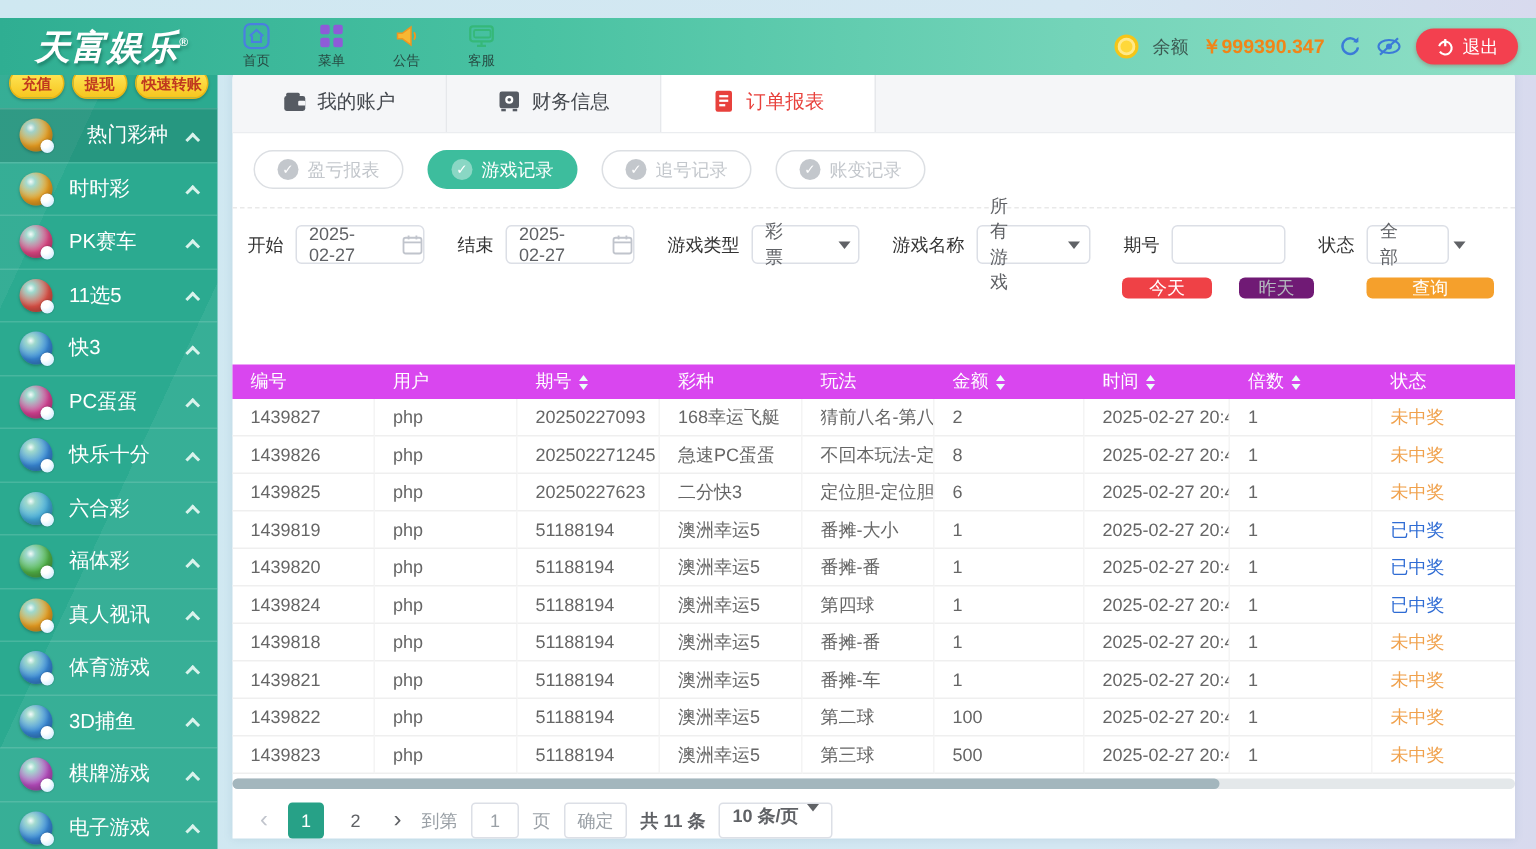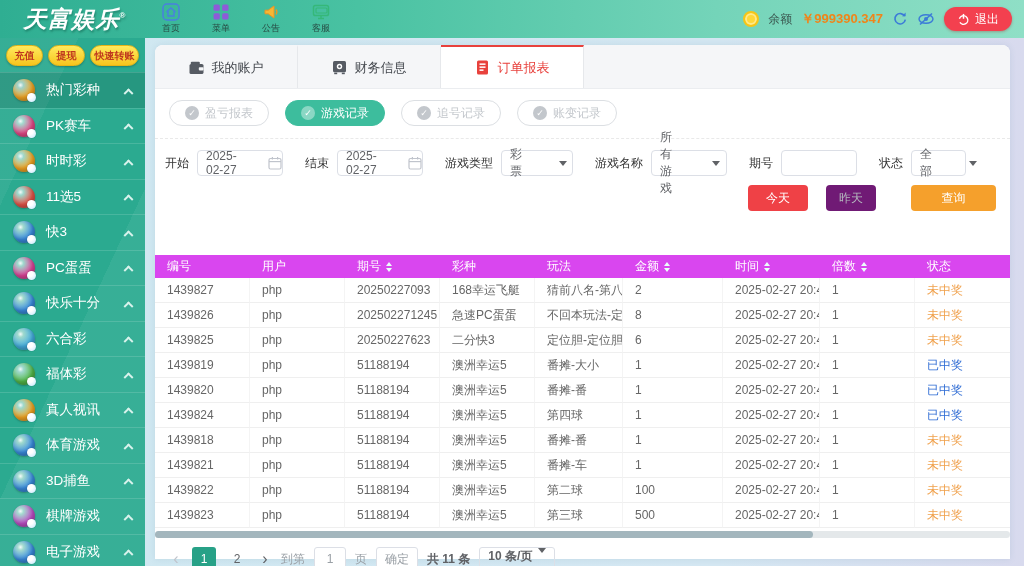--- a/index.html
+++ b/index.html
@@ -3,21 +3,21 @@
 <meta charset="utf-8">
 <style>
   * { margin:0; padding:0; box-sizing:border-box; }
   html,body { width:1024px; height:566px; overflow:hidden; }
   body {
     font-family:"Liberation Sans","DejaVu Sans",sans-serif;
     background:linear-gradient(90deg,#cfe8f1 0%,#d4e7f2 70%,#d8daee 100%);
     position:relative; font-size:12px; color:#333;
   }
   
-  .header { position:absolute; top:0; left:0; width:1024px; height:38px;
+  .header { position:absolute; top:12px; left:0; width:1024px; height:38px;
     background:linear-gradient(90deg,#2fae92 0%,#49c2a2 35%,#74d4b9 70%,#8fdfc6 100%);
     display:flex; align-items:center; z-index:5; }
   .logo { width:150px; text-align:center; color:#fff; font-size:23px; font-weight:bold;
     font-style:italic; letter-spacing:1px; text-shadow:1px 2px 2px rgba(0,60,45,.35); white-space:nowrap; }
   .logo sup { font-size:8px; font-style:normal; }
   .hnav { display:flex; gap:16px; margin-left:4px; }
   .hnav-item { display:flex; flex-direction:column; align-items:center; width:34px; cursor:pointer; }
   .hnav-item .lbl { font-size:9px; color:#274c44; margin-top:1px; }
   .hright { margin-left:auto; display:flex; align-items:center; gap:9px; padding-right:12px; }
   .coin { width:16px; height:16px; border-radius:50%; background:#ffd83a; border:2px solid #f5c518;
@@ -31,21 +31,21 @@
     background:#2baa90;
     background-image:linear-gradient(115deg, rgba(255,255,255,.05) 20%, transparent 20%, transparent 55%, rgba(255,255,255,.06) 55%);
     overflow:hidden; }
   .quick-row { display:flex; gap:5px; padding:7px 6px 6px; }
   .quick-btn { flex:1; height:21px; border-radius:11px;
     background:linear-gradient(#ffea5e,#f7c51e); border:1px solid #e8b516;
     color:#c0391f; font-size:10px; font-weight:bold; display:flex; align-items:center;
     justify-content:center; cursor:pointer; box-shadow:0 1px 2px rgba(0,0,0,.25); white-space:nowrap; }
   .menu-item { height:35.5px; display:flex; align-items:center; padding:0 13px 0 13px;
     border-top:1px solid rgba(255,255,255,.14); cursor:pointer; }
-  .menu-item.active { background:rgba(0,0,0,.11); }
+  .menu-item.active { background:rgba(0,0,0,.11);gap:12px; }
   .ball { width:22px; height:22px; border-radius:50%; margin-right:11px; position:relative; flex:none;
     background:radial-gradient(circle at 34% 28%, rgba(255,255,255,.95) 0%, rgba(255,255,255,.55) 14%, var(--ball) 58%, var(--ball) 100%);
     box-shadow:inset -2px -3px 4px rgba(0,0,0,.28), 0 1px 2px rgba(0,0,0,.25); }
   .ball:after { content:""; position:absolute; right:-1px; bottom:-1px; width:9px; height:9px;
     border-radius:50%; background:radial-gradient(circle at 35% 30%, #fff 0 30%, #bfe6ff 100%);
     box-shadow:0 0 1px rgba(0,0,0,.4); }
   .menu-label { color:#fff; font-size:13.5px; flex:1; }
   .chev-up { width:7px; height:7px; border-left:2px solid #d9f3ec; border-top:2px solid #d9f3ec;
     transform:rotate(45deg) translate(2px,2px); flex:none; }
   
@@ -69,21 +69,21 @@
   .filters { padding:11px 12px 0 10px; }
   .frow1 { display:flex; align-items:center; }
   .flabel { font-size:12px; color:#333; margin-right:8px; white-space:nowrap; }
   .finput { height:26px; border:1px solid #dcdfe6; border-radius:4px; background:#fff;
     display:flex; align-items:center; padding:0 6px 0 8px; font-size:12px; color:#606266;gap:31px; }
   .date-box { width:86px; justify-content:space-between; margin-right:22px; }
   .sel { justify-content:space-between; cursor:pointer; }
   .sel .caret { width:0; height:0; border-left:4px solid transparent; border-right:4px solid transparent;
     border-top:5px solid #606266; margin-left:6px; }
   .frow2 { display:flex; align-items:center; justify-content:flex-end; margin-top:9px; padding-right:2px; }
-  .btn { height:26px; border-radius:4px; font-size:12px; display:flex; align-items:center;
+  .btn { height:14px; border-radius:4px; font-size:12px; display:flex; align-items:center;
     justify-content:center; cursor:pointer; }
   .btn-today { width:60px; background:#ef4146; color:#fff; }
   .btn-yday { width:50px; background:#701a75; color:#b3b7bd; margin-left:18px; }
   .btn-query { width:85px; background:#f5a02c; color:#fff; margin-left:35px; }
   
   .table { margin-top:11px; }
   .thead, .trow { display:grid; grid-template-columns:95px 95px 95px 95px 88px 100px 97px 95px auto; }
   .thead { background:#d946ef;margin-top:44px; }
   .th { color:#fff; font-size:12px; height:23px; display:flex; align-items:center; padding-left:12px; gap:5px; }
   .sort { display:inline-flex; flex-direction:column; gap:2px; cursor:pointer; }
@@ -196,27 +196,27 @@
     <div class="quick-btn">提现</div>
     <div class="quick-btn" style="flex:1.35">快速转账</div>
   </div>
 
   <div class="menu-item active">
     <span class="ball" style="--ball: #f5a623;"></span>
     <span class="menu-label">热门彩种</span>
     <span class="chev-up"></span>
   </div>
   <div class="menu-item">
+    <span class="ball" style="--ball: #f5a623;"></span>
+    <span class="menu-label">时时彩</span>
+    <span class="chev-up"></span>
+  </div>
+  <div class="menu-item">
     <span class="ball" style="--ball: #e84a8a;"></span>
     <span class="menu-label">PK赛车</span>
-    <span class="chev-up"></span>
-  </div>
-  <div class="menu-item">
-    <span class="ball" style="--ball: #f5a623;"></span>
-    <span class="menu-label">时时彩</span>
     <span class="chev-up"></span>
   </div>
   <div class="menu-item">
     <span class="ball" style="--ball: #e8554a;"></span>
     <span class="menu-label">11选5</span>
     <span class="chev-up"></span>
   </div>
   <div class="menu-item">
     <span class="ball" style="--ball: #3b8de0;"></span>
     <span class="menu-label">快3</span>

